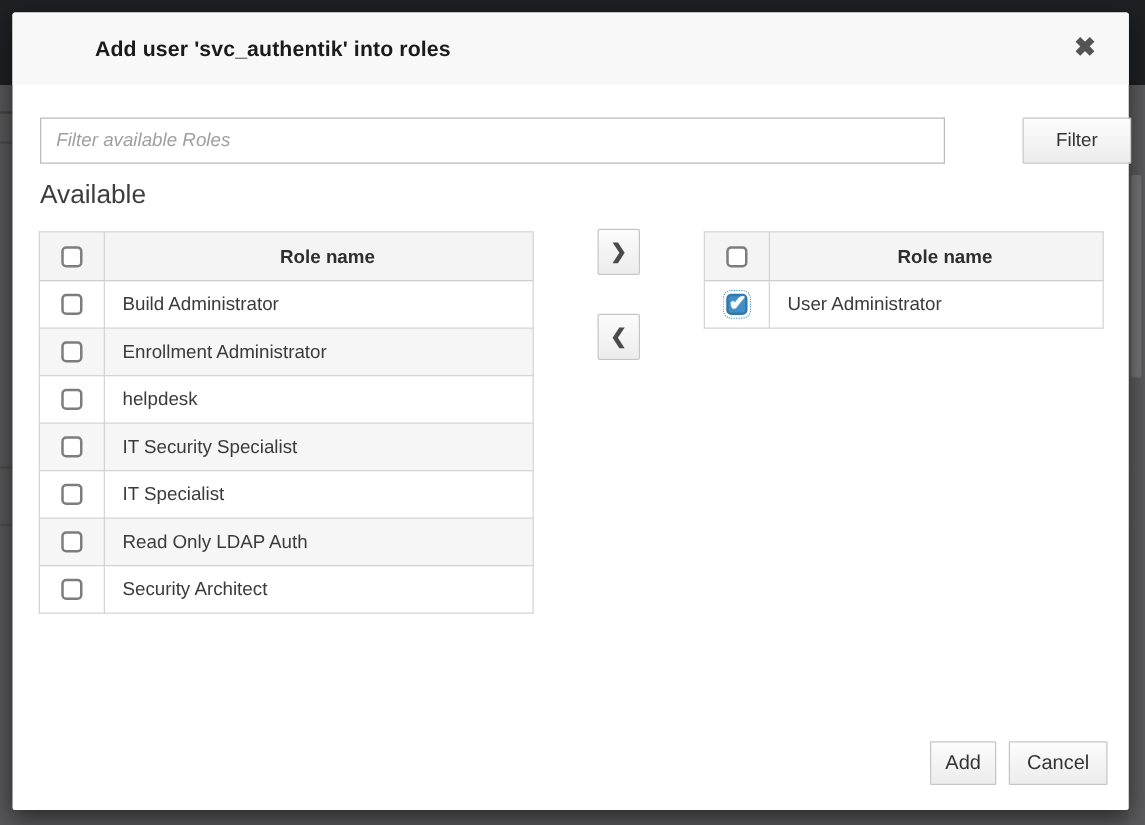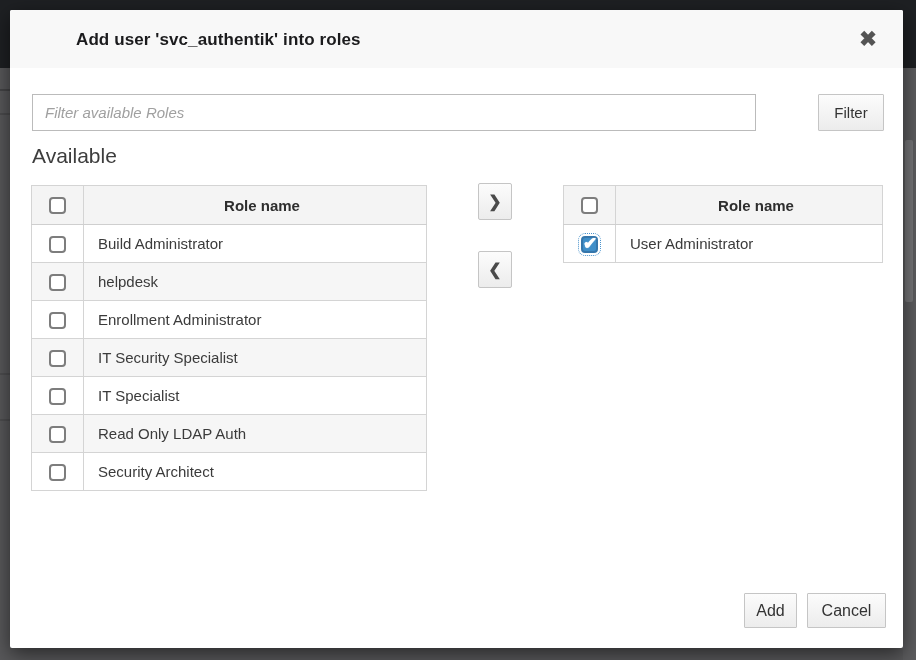--- a/index.html
+++ b/index.html
@@ -62,21 +62,21 @@
   .filter-input::placeholder { font-style: italic; color: #a0a0a0; opacity: 1; }
   .btn {
     background: linear-gradient(to bottom, #fcfcfc, #ececec);
     border: 1px solid #c5c5c5;
     border-radius: 1px;
     color: #333333;
     font-size: 15px;
     font-family: "Liberation Sans", sans-serif;
     cursor: pointer;
   }
-  .filter-btn { position: absolute; left: 808px; top: 84px; width: 66px; height: 37px; }
+  .filter-btn { position: absolute; left: 808px; top: 84px; width: 87px; height: 37px; }
 
   
   .col-heading { position: absolute; top: 134px; font-size: 21px; font-weight: 400; color: #3d3d3d; }
   .heading-available  { left: 22px; }
   .heading-prospective{ left: 554px; }
 
   
   .role-table {
     position: absolute; top: 175px;
     border-collapse: collapse;
@@ -175,25 +175,25 @@
         <th class="name-head">Role name</th>
       </tr>
     </thead>
     <tbody>
         <tr>
           <td class="cb-cell"><span class="checkbox"></span></td>
           <td class="name-cell"><span>Build Administrator</span></td>
         </tr>
         <tr>
           <td class="cb-cell"><span class="checkbox"></span></td>
+          <td class="name-cell"><span>Enrollment Administrator</span></td>
+        </tr>
+        <tr>
+          <td class="cb-cell"><span class="checkbox"></span></td>
           <td class="name-cell"><span>helpdesk</span></td>
-        </tr>
-        <tr>
-          <td class="cb-cell"><span class="checkbox"></span></td>
-          <td class="name-cell"><span>Enrollment Administrator</span></td>
         </tr>
         <tr>
           <td class="cb-cell"><span class="checkbox"></span></td>
           <td class="name-cell"><span>IT Security Specialist</span></td>
         </tr>
         <tr>
           <td class="cb-cell"><span class="checkbox"></span></td>
           <td class="name-cell"><span>IT Specialist</span></td>
         </tr>
         <tr>

